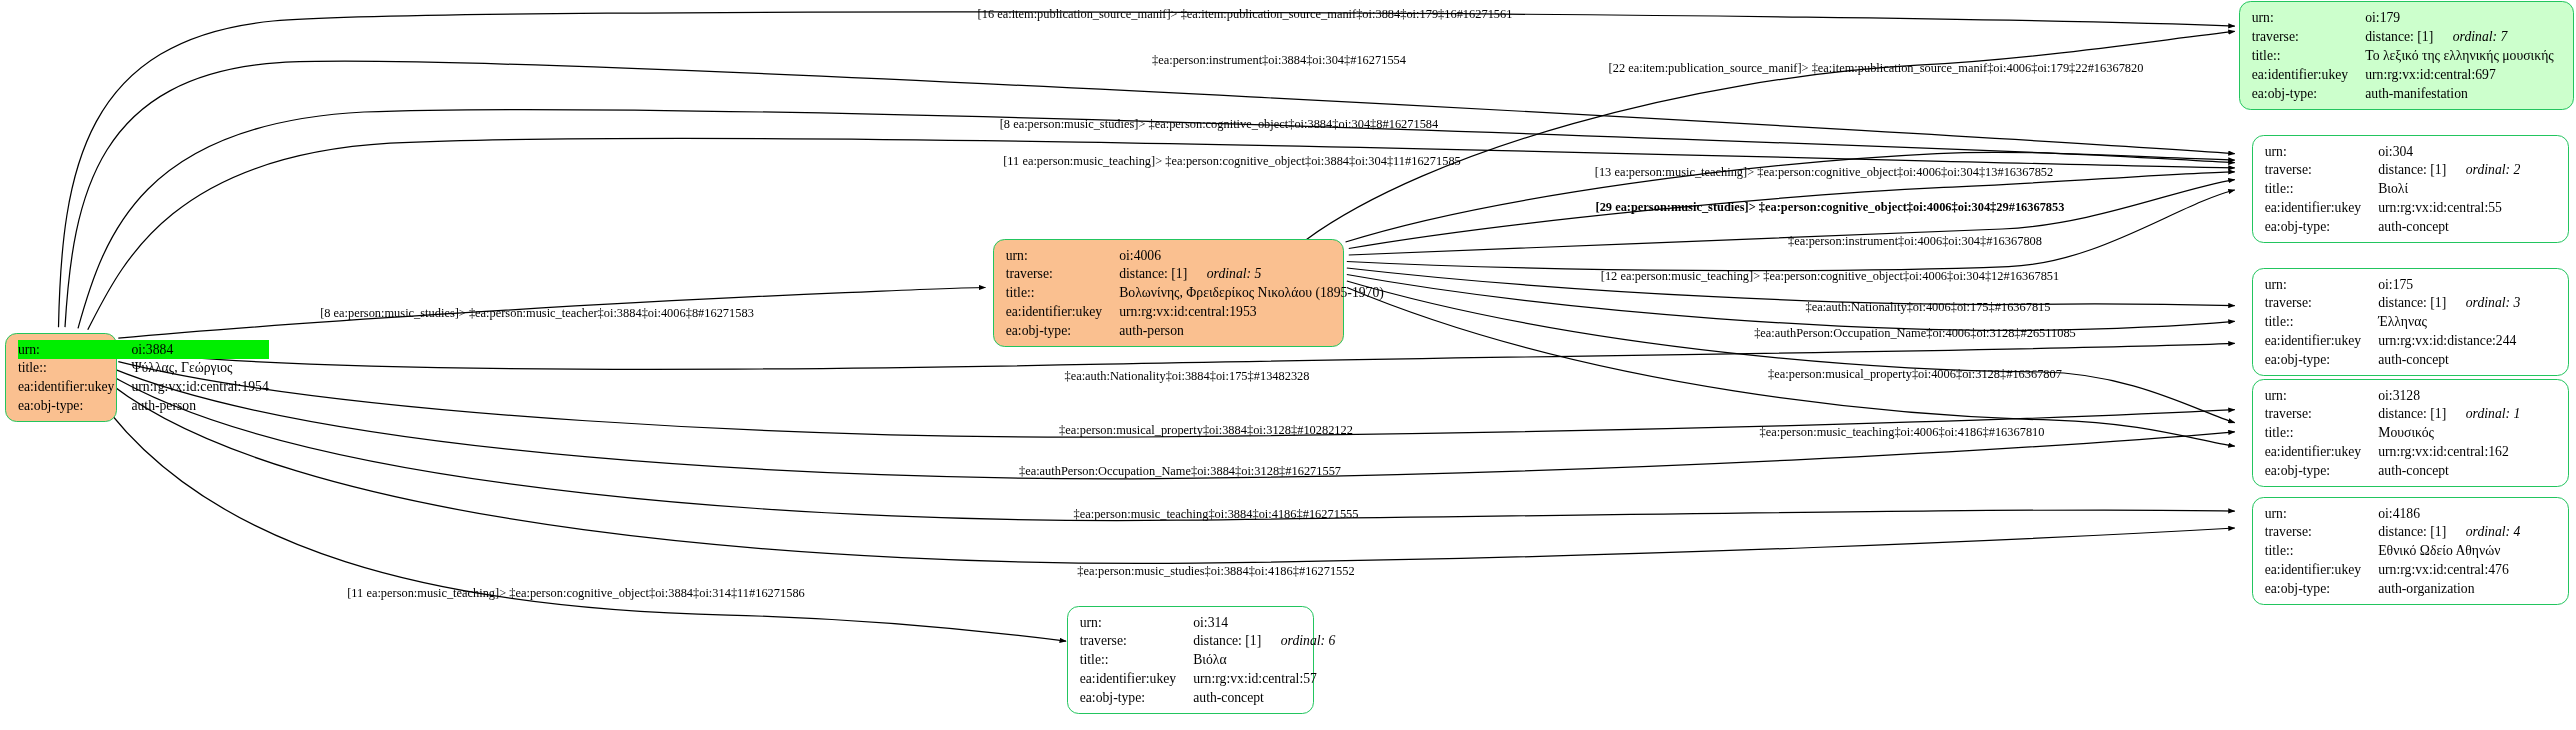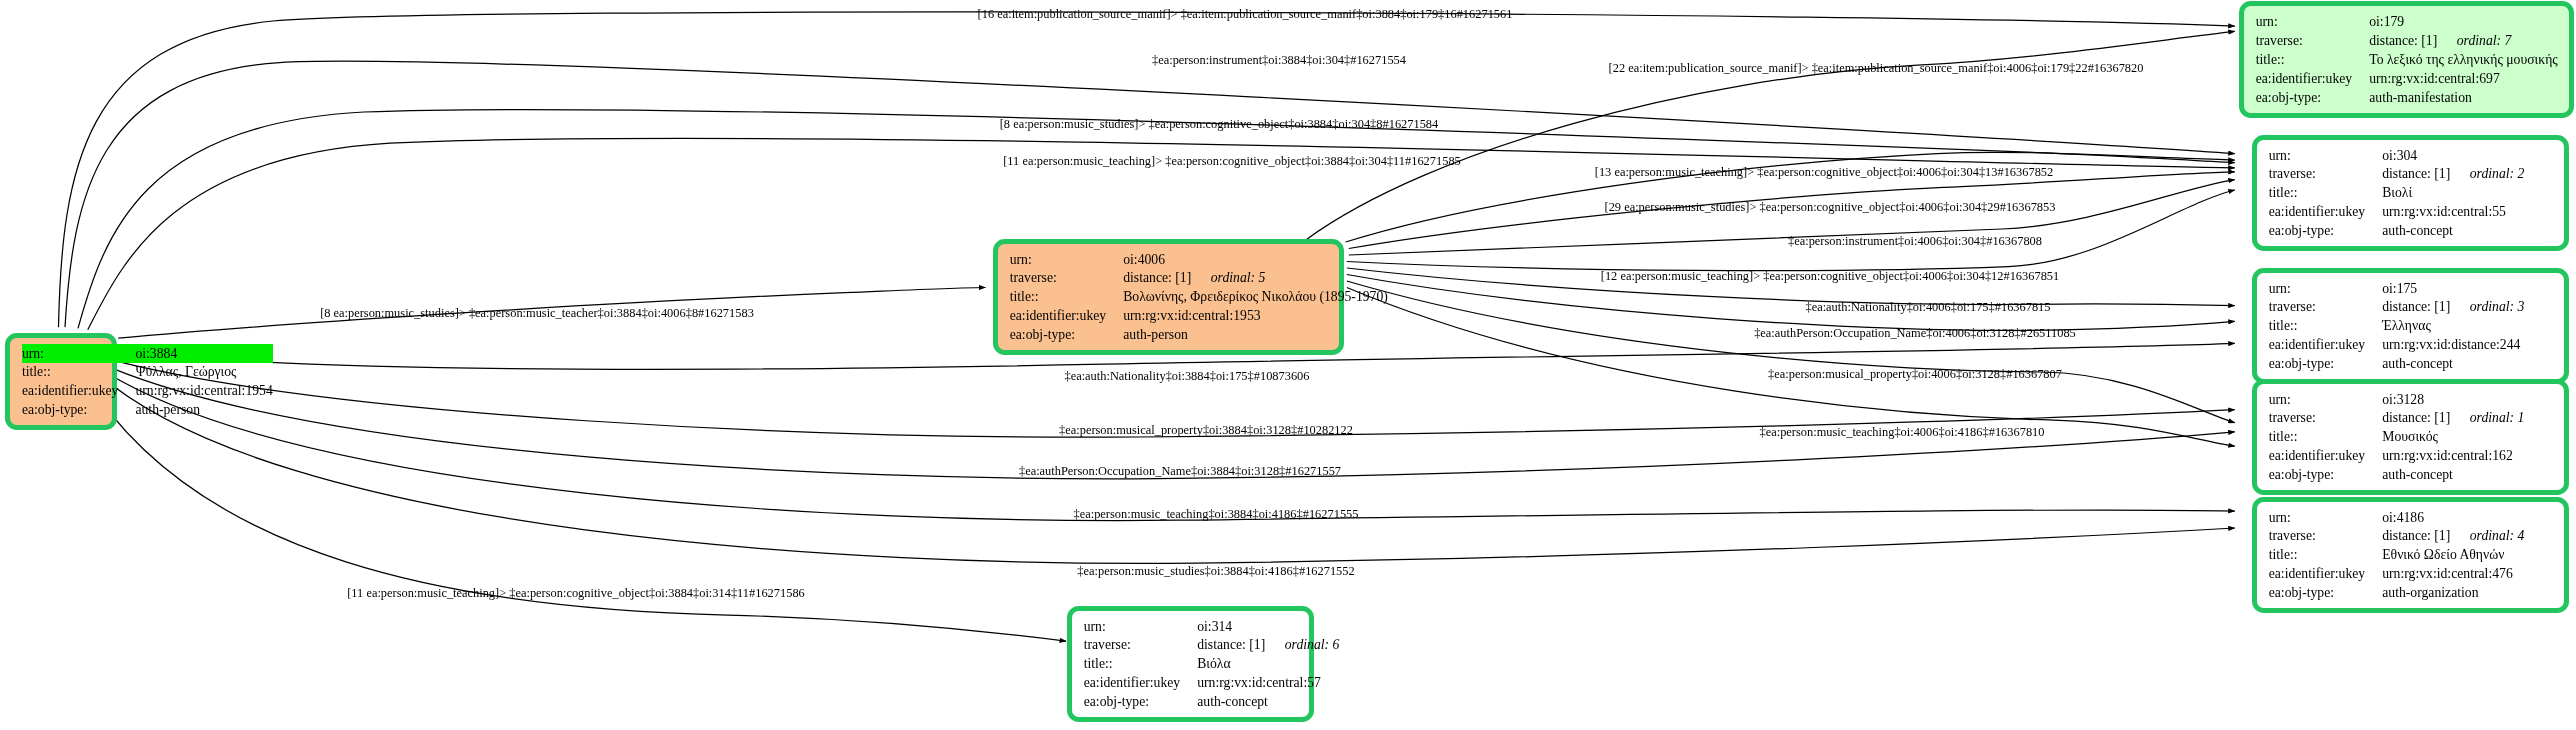--- a/index.html
+++ b/index.html
@@ -18,21 +18,21 @@
   #edge-layer {
     position: absolute;
     left: 0; top: 0;
     width: 2576px;
     height: 731px;
     pointer-events: none;
   }
   .node {
     position: absolute;
     box-sizing: border-box;
-    border: 5px solid #22c55e;
+    border: 1px solid #22c55e;
     border-radius: 11.7px;
     background: #ffffff;
     padding: 5.9px 10.4px 5.9px 11.7px;
   }
   .node.fill-orange { background: #fac090; }
   .node.fill-green  { background: #ccffcc; }
   .node table {
     border-collapse: collapse;
     border-spacing: 0;
   }
@@ -124,28 +124,28 @@
       <path d="M128,576 C300,860 700,936 1120,946 C1350,952 1560,976 1640,986"></path>
     </g>
   </svg>
 
   <div class="edge-label" style="left:1235px; top:14.3px;">[16 ea:item:publication_source_manif]&gt; ‡ea:item:publication_source_manif‡oi:3884‡oi:179‡16#16271561</div>
   <div class="edge-label" style="left:1261px; top:60px;margin-left:8px;">‡ea:person:instrument‡oi:3884‡oi:304‡#16271554</div>
   <div class="edge-label" style="left:1866px; top:68px;">[22 ea:item:publication_source_manif]&gt; ‡ea:item:publication_source_manif‡oi:4006‡oi:179‡22#16367820</div>
   <div class="edge-label" style="left:1209px; top:124px;">[8 ea:person:music_studies]&gt; ‡ea:person:cognitive_object‡oi:3884‡oi:304‡8#16271584</div>
   <div class="edge-label" style="left:1222px; top:161px;">[11 ea:person:music_teaching]&gt; ‡ea:person:cognitive_object‡oi:3884‡oi:304‡11#16271585</div>
   <div class="edge-label" style="left:1814px; top:172px;">[13 ea:person:music_teaching]&gt; ‡ea:person:cognitive_object‡oi:4006‡oi:304‡13#16367852</div>
-  <div class="edge-label" style="left:1820px; top:207px;">[29 ea:person:music_studies]&gt; ‡ea:person:cognitive_object‡oi:4006‡oi:304‡29#16367853</div>
+  <div class="edge-label" style="left:1820px; top:207px;font-weight:bold;">[29 ea:person:music_studies]&gt; ‡ea:person:cognitive_object‡oi:4006‡oi:304‡29#16367853</div>
   <div class="edge-label" style="left:1905px; top:241px;">‡ea:person:instrument‡oi:4006‡oi:304‡#16367808</div>
   <div class="edge-label" style="left:1820px; top:276px;">[12 ea:person:music_teaching]&gt; ‡ea:person:cognitive_object‡oi:4006‡oi:304‡12#16367851</div>
   <div class="edge-label" style="left:1918px; top:307px;">‡ea:auth:Nationality‡oi:4006‡oi:175‡#16367815</div>
   <div class="edge-label" style="left:1905px; top:333px;">‡ea:authPerson:Occupation_Name‡oi:4006‡oi:3128‡#26511085</div>
   <div class="edge-label" style="left:527px;  top:313px;">[8 ea:person:music_studies]&gt; ‡ea:person:music_teacher‡oi:3884‡oi:4006‡8#16271583</div>
   <div class="edge-label" style="left:1905px; top:374px;">‡ea:person:musical_property‡oi:4006‡oi:3128‡#16367807</div>
-  <div class="edge-label" style="left:1177px; top:376px;">‡ea:auth:Nationality‡oi:3884‡oi:175‡#10873606</div>
+  <div class="edge-label" style="left:1177px; top:376px;">‡ea:auth:Nationality‡oi:3884‡oi:175‡#13482328</div>
   <div class="edge-label" style="left:1892px; top:432px;">‡ea:person:music_teaching‡oi:4006‡oi:4186‡#16367810</div>
   <div class="edge-label" style="left:1196px; top:430px;">‡ea:person:musical_property‡oi:3884‡oi:3128‡#10282122</div>
   <div class="edge-label" style="left:1170px; top:471px;">‡ea:authPerson:Occupation_Name‡oi:3884‡oi:3128‡#16271557</div>
   <div class="edge-label" style="left:1206px; top:514px;">‡ea:person:music_teaching‡oi:3884‡oi:4186‡#16271555</div>
   <div class="edge-label" style="left:1206px; top:571px;">‡ea:person:music_studies‡oi:3884‡oi:4186‡#16271552</div>
   <div class="edge-label" style="left:566px;  top:593px;">[11 ea:person:music_teaching]&gt; ‡ea:person:cognitive_object‡oi:3884‡oi:314‡11#16271586</div>
 
   <div class="node fill-orange" style="left:5.2px; top:333px; width:112px;">
     <table>
       <tbody>

